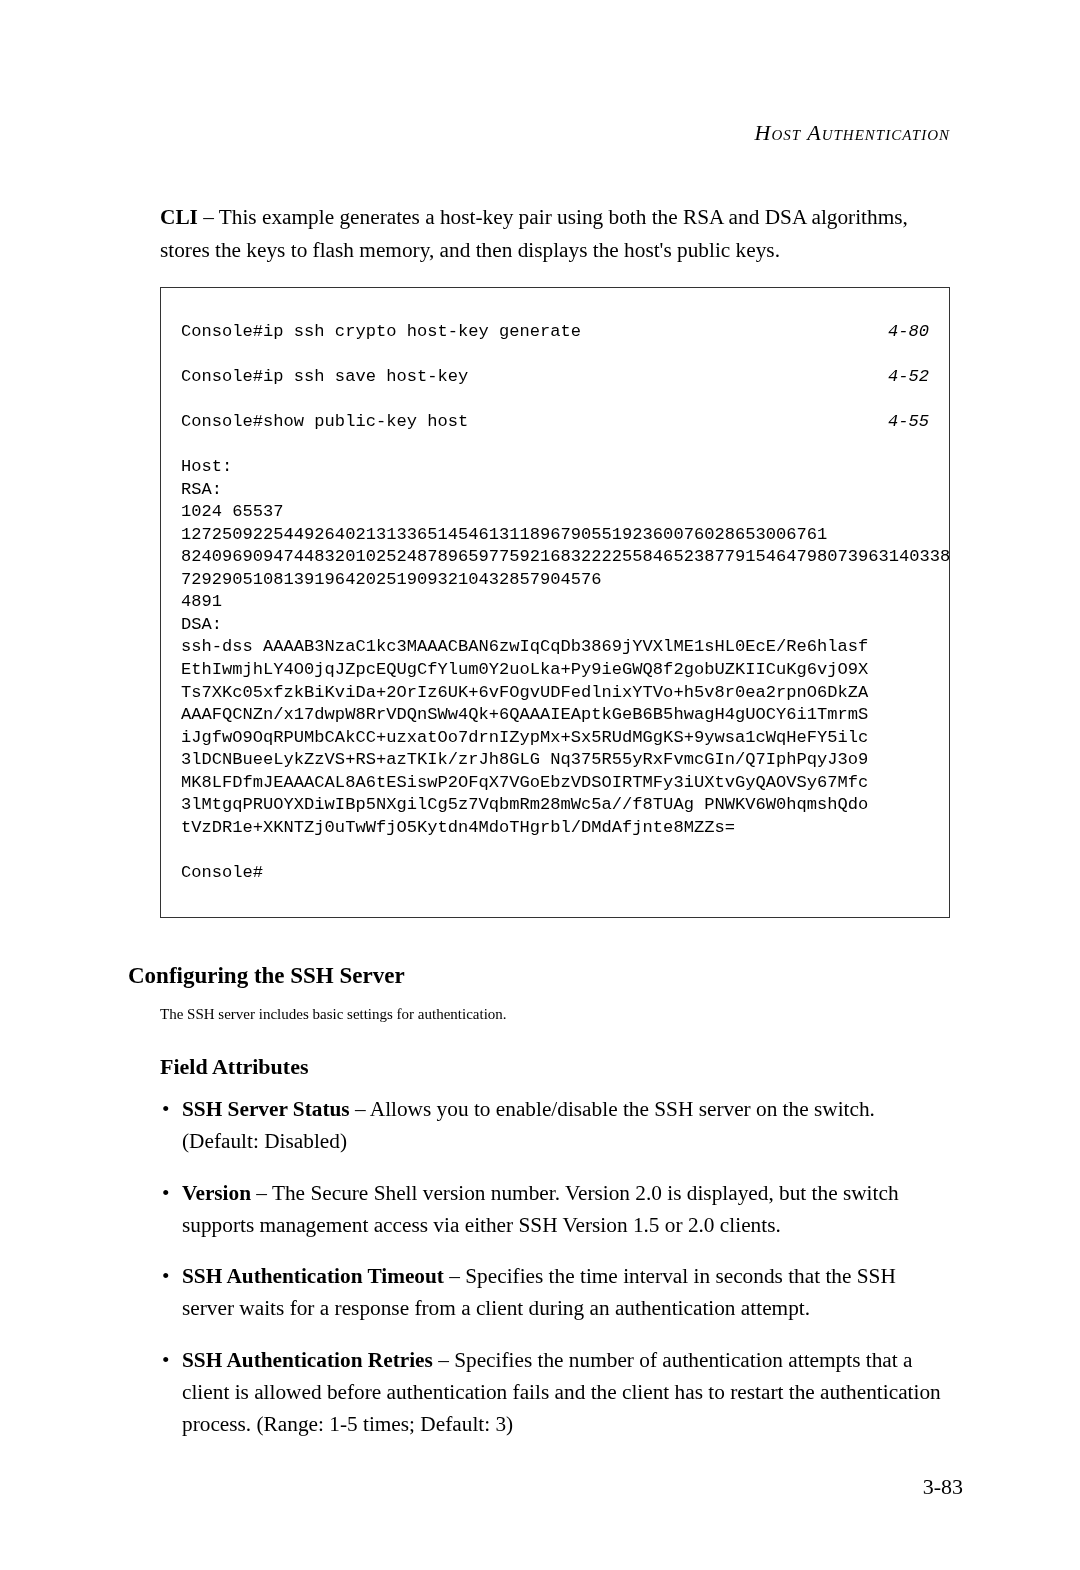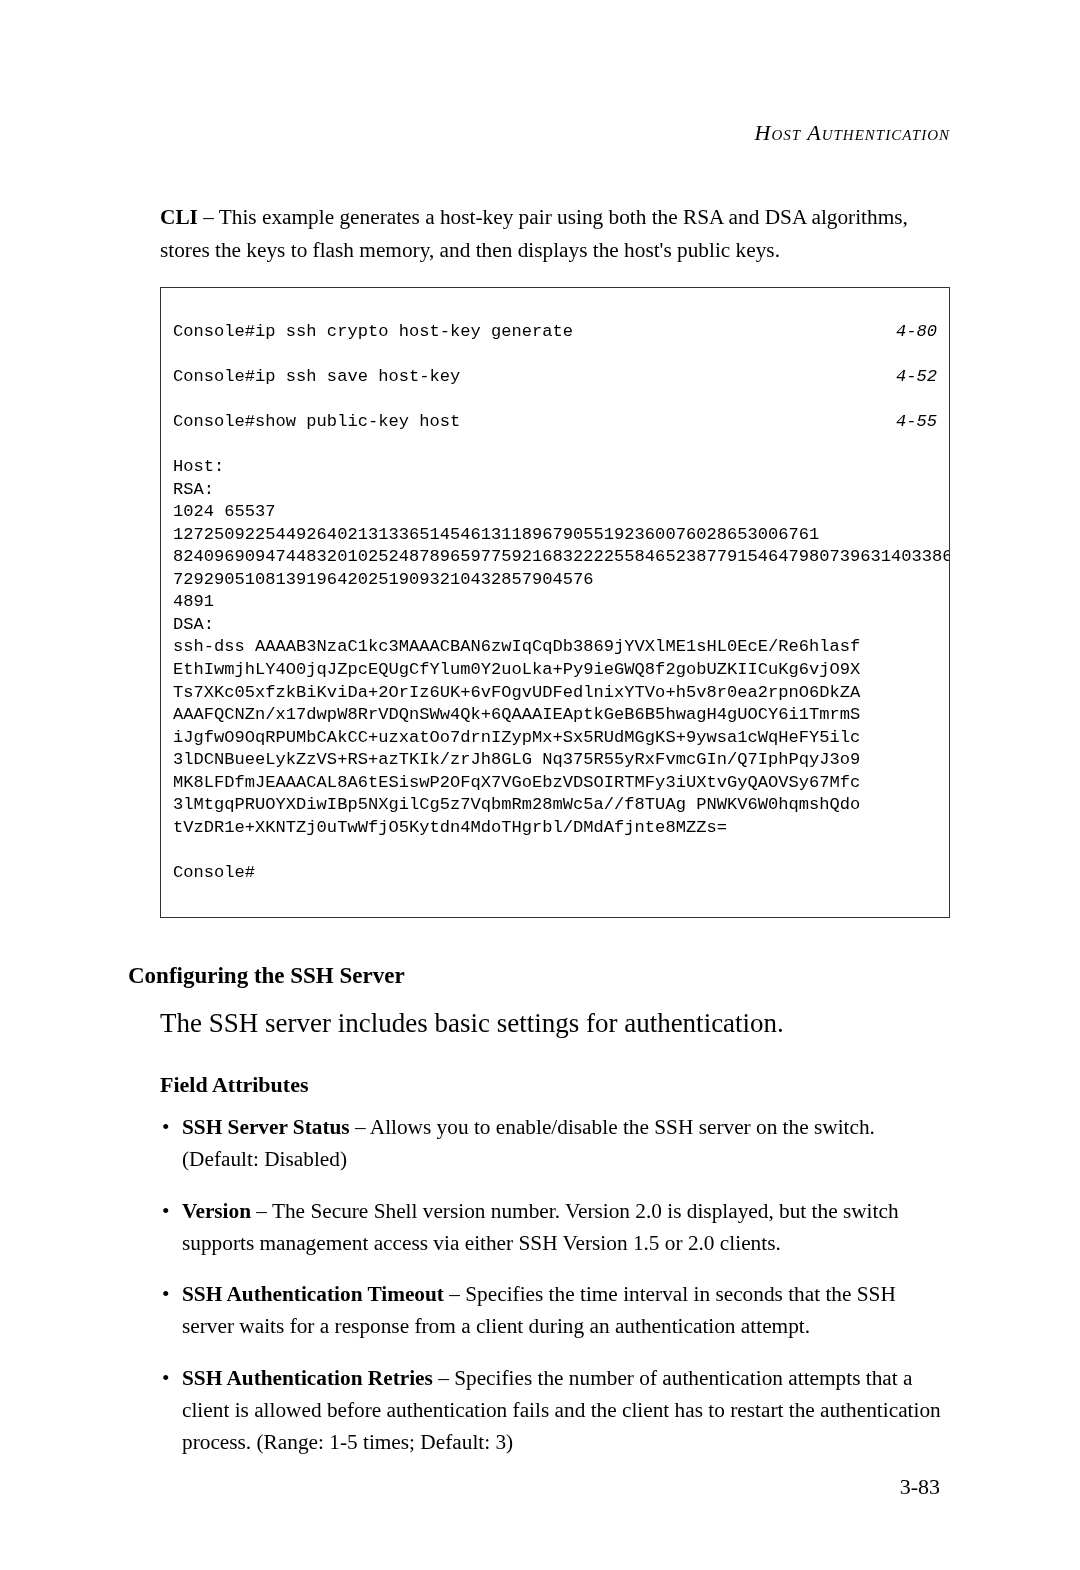--- a/index.html
+++ b/index.html
@@ -21,38 +21,38 @@
       margin-bottom: 55px;
     }
     .intro {
       font-size: 21.3px;
       line-height: 1.55;
       margin-bottom: 20px;
     }
     .bold { font-weight: bold; }
     .code-box {
       border: 1px solid #333;
-      padding: 10px 12px;
+      padding: 10px 20px;
       font-family: 'Courier New', monospace;
       font-size: 17.1px;
       line-height: 1.32;
       margin-bottom: 45px;
       white-space: pre;
       overflow: hidden;
     }
     .code-line { display: flex; justify-content: space-between; }
     .code-ref { font-style: italic; }
     .h2 {
       font-weight: bold;
       font-size: 23px;
       margin-bottom: 14px;
       margin-left: -32px;
     }
     .body-text {
-      font-size: 27px;
+      font-size: 15px;
       line-height: 1.5;
       margin-bottom: 28px;
     }
     .h3 {
       font-weight: bold;
       font-size: 22px;
       margin-bottom: 14px;
     }
     ul { list-style: none; padding-left: 0; }
     li {
@@ -65,21 +65,21 @@
     li::before {
       content: "•";
       position: absolute;
       left: 2px;
       top: 0;
     }
     .attr-name { font-weight: bold; text-align: right; }
     .page-num {
       position: absolute;
       bottom: 70px;
-      right: 140px;
+      right: 117px;
       font-size: 22px;
     }
   </style>
 </head>
 <body>
 
 <div class="header">Host Authentication</div>
 
 <p class="intro">
   <span class="bold">CLI</span><span> – This example generates a host-key pair using both the RSA and DSA algorithms, stores the keys to flash memory, and then displays the host's public keys.</span>

